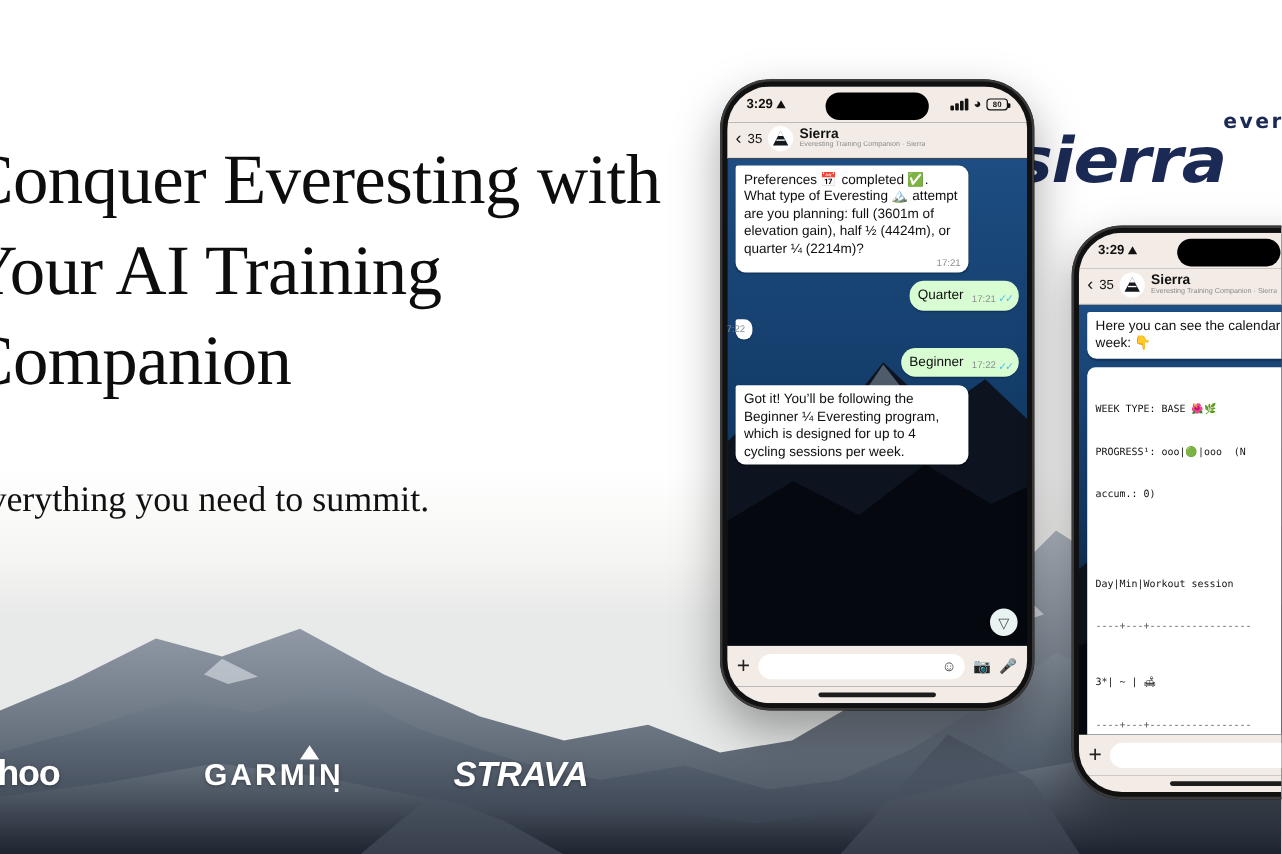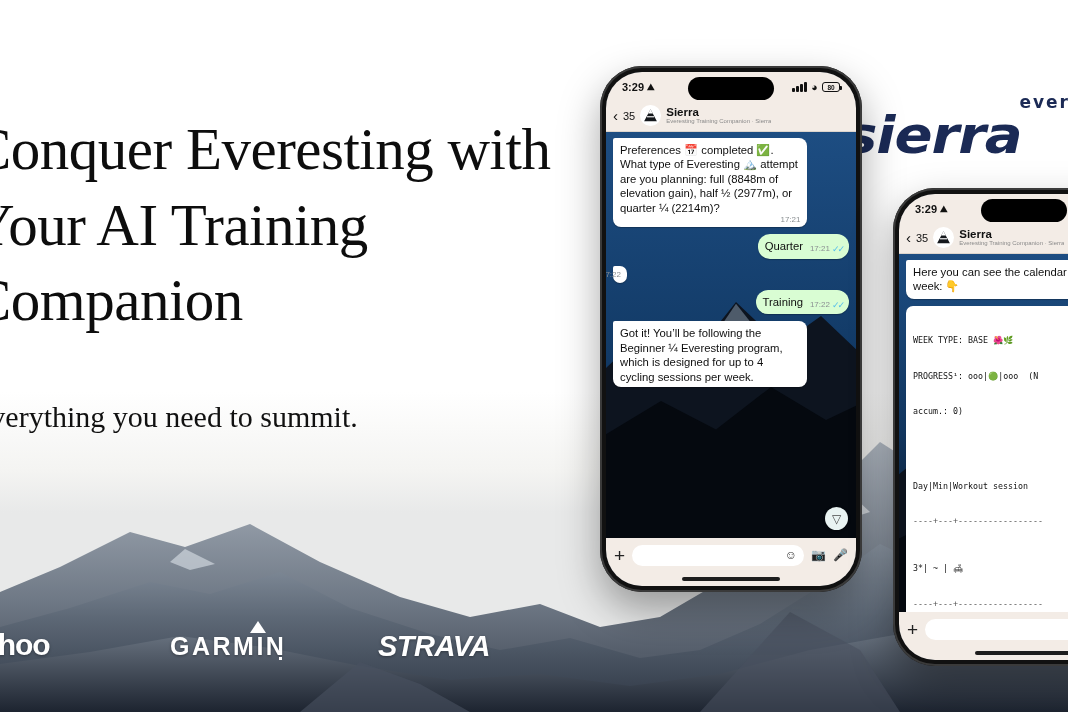--- a/index.html
+++ b/index.html
@@ -193,21 +193,21 @@
     color: #0f0f0f;
     position: relative;
     word-wrap: break-word;
     box-shadow: 0 1px 1px rgba(0,0,0,.25);
   }
   .bubble.in { background: #ffffff; align-self: flex-start; border-top-left-radius: 2px; }
   .bubble.out { background: #d9fdd3; align-self: flex-end; border-top-right-radius: 2px; max-width: 62%; border-radius: 12px; }
   .bubble .time {
     position: absolute; right: 6px; bottom: 2px;
     font-size: 8px; color: #8a8f92;
-    display: flex; align-items: flex-start; gap: 2px;
+    display: flex; align-items: center; gap: 2px;
   }
   .ticks { color: #53bdeb; font-size: 9px; letter-spacing: -2px; }
   .bubble.out { padding-right: 46px; padding-bottom: 5px; }
   .bubble.out .time { bottom: 3px; }
 
   .scrolldown {
     position: absolute; right: 8px; bottom: 8px;
     width: 23px; height: 23px; border-radius: 50%;
     background: #e9f3f2; color: #4a4a4a;
     display: flex; align-items: center; justify-content: center;
@@ -361,42 +361,42 @@
               </defs>
               <rect width="250" height="430" fill="url(#sky1)"></rect>
               <path d="M0,430 L0,250 L40,210 L85,240 L130,180 L175,225 L215,195 L250,230 L250,430 Z" fill="#0d141f"></path>
               <path d="M0,430 L0,320 L55,285 L110,315 L165,270 L220,305 L250,290 L250,430 Z" fill="#05090f"></path>
               <path d="M130,182 L148,206 L132,212 L116,204 Z" fill="#8fa2b5" opacity=".5"></path>
             </svg>
           </div>
           <div class="msgs">
 
             <div class="bubble in">
-              <span>Preferences 📅 completed ✅. What type of Everesting 🏔️ attempt are you planning: full (8848m of elevation gain), half ½ (2977m), or quarter ¼ (2214m)?</span>
+              <span>Preferences 📅 completed ✅. What type of Everesting 🏔️ attempt are you planning: full (3601m of elevation gain), half ½ (4424m), or quarter ¼ (2214m)?</span>
               <span class="time">
                 <span>17:21</span>
               </span>
             </div>
 
             <div class="bubble out">
               <span>Quarter</span>
               <span class="time">
                 <span>17:21</span>
                 <span class="ticks">✓✓</span>
               </span>
             </div>
 
             <div class="bubble in">
               <span class="time">
                 <span>17:22</span>
               </span>
             </div>
 
             <div class="bubble out">
-              <span>Training</span>
+              <span>Beginner</span>
               <span class="time">
                 <span>17:22</span>
                 <span class="ticks">✓✓</span>
               </span>
             </div>
 
             <div class="bubble in" style="padding-bottom:3px;">
               <span>Got it! You’ll be following the Beginner ¼ Everesting program, which is designed for up to 4 cycling sessions per week.</span>
             </div>
 

